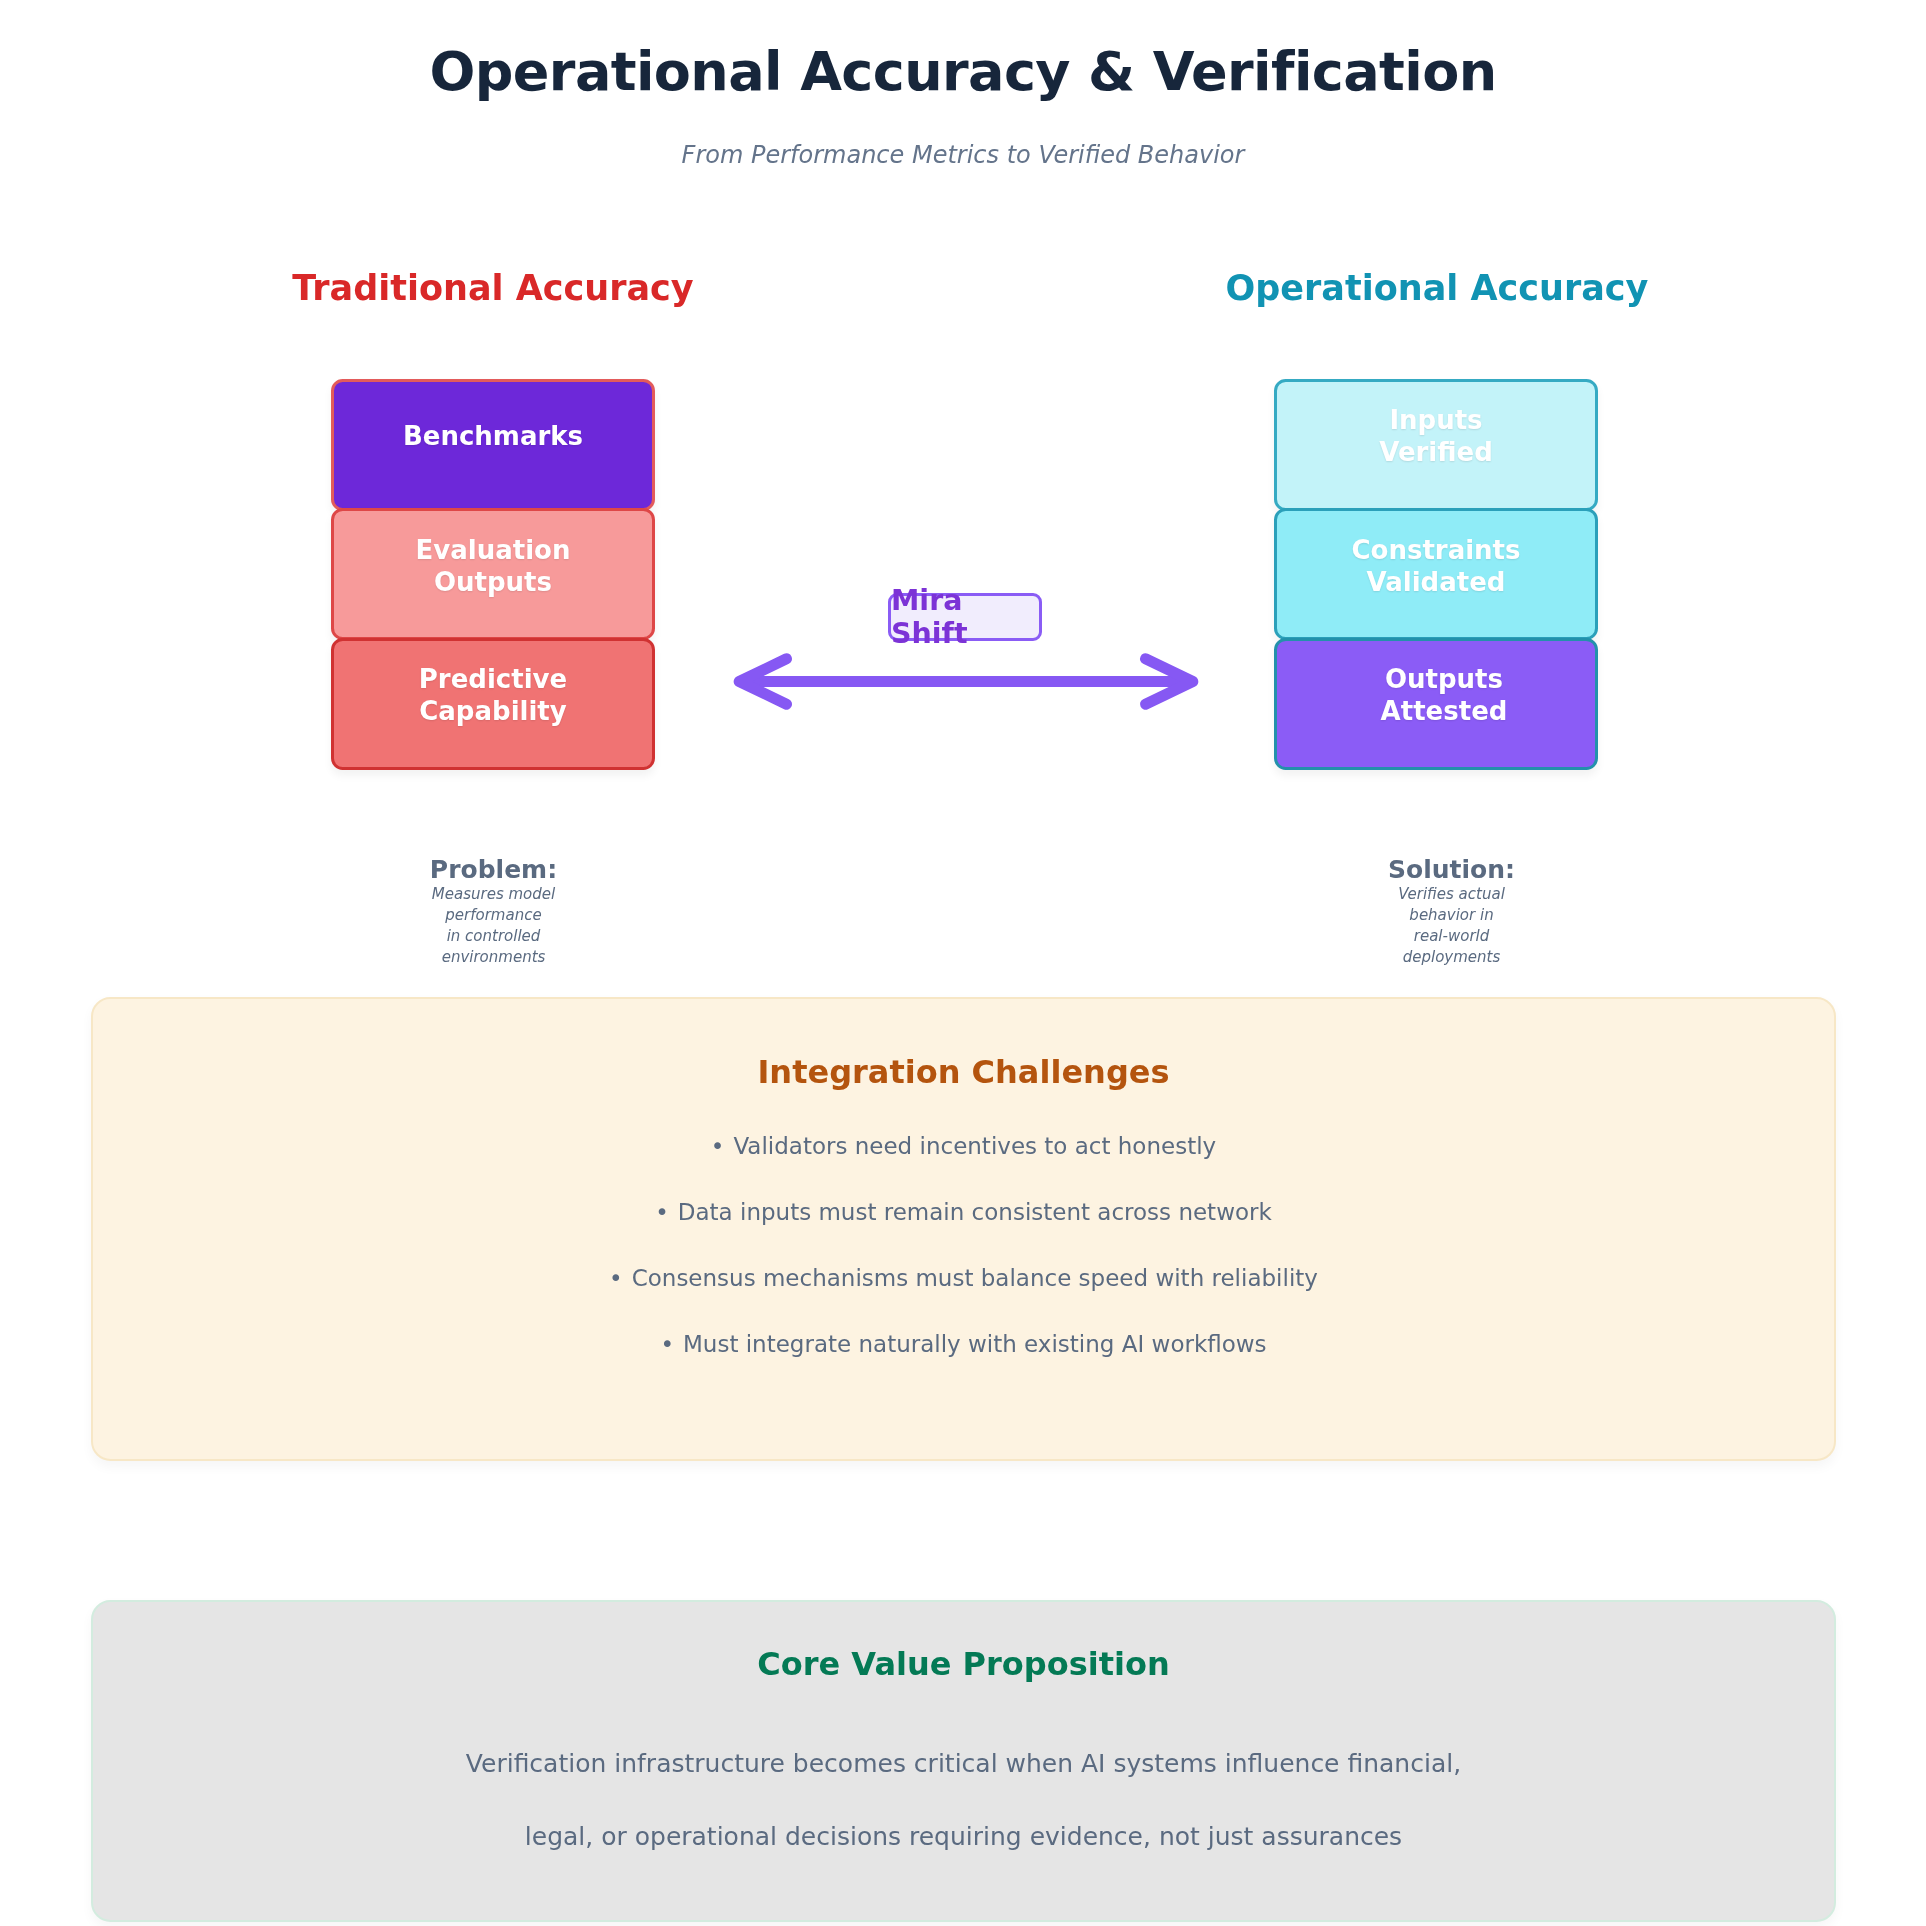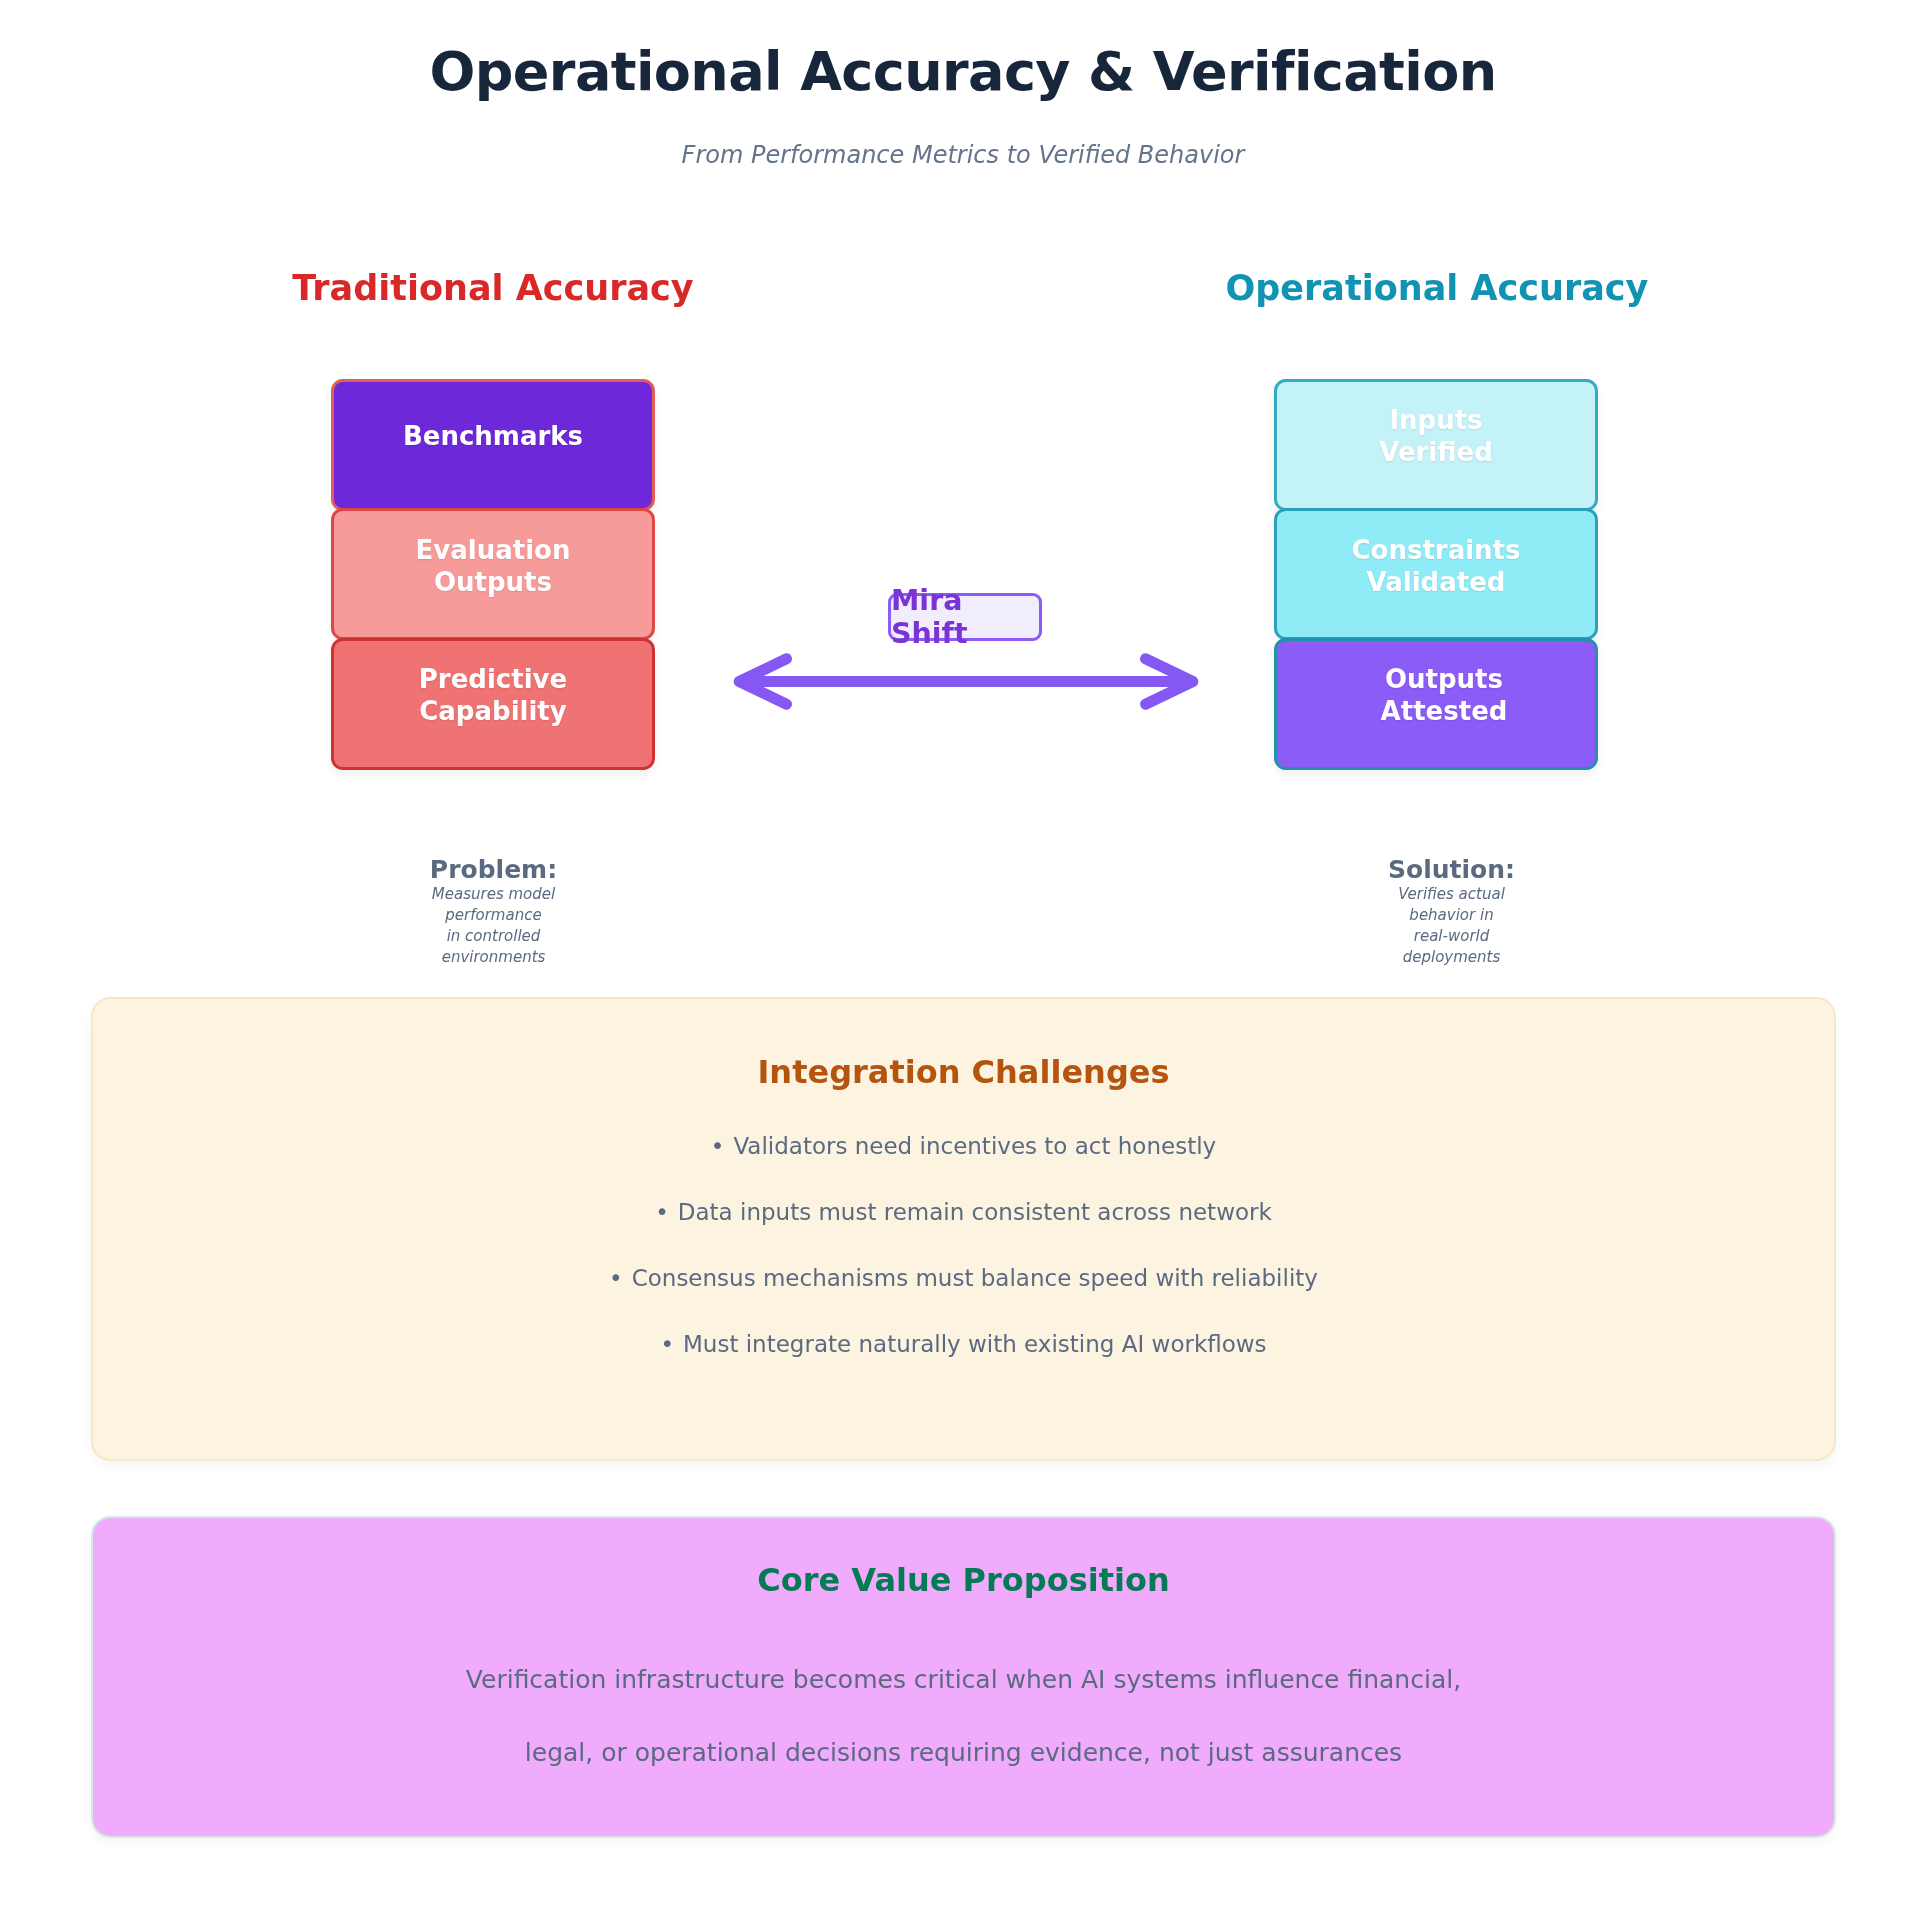--- a/index.html
+++ b/index.html
@@ -40,21 +40,21 @@
 
   .caption { position:absolute; top:855px; width:357px; text-align:center; color:#5a6a80; }
   .caption.left  { left:315px; }
   .caption.right { left:1273px; }
   .caption-title { font-size:25px; font-weight:800; }
   .caption-lines div { font-size:15px; font-style:italic; line-height:1.40; }
 
   .panel { position:absolute; left:91px; width:1745px; box-sizing:border-box;
     border-radius:19.5px; box-shadow:0 5.2px 11.7px rgba(0,0,0,0.04); }
   .challenges-panel { top:997px; height:464px; background:#fdf3e1; border:2.6px solid #f7e7c6; }
-  .value-panel      { top:1516px; height:322px; background:#f0abfc; border:2.6px solid #d3ecdf; }
+  .value-panel      { top:1600px; height:322px; background:#e5e5e5; border:2.6px solid #d3ecdf; }
   .panel-heading { position:absolute; left:0; width:100%; text-align:center;
     font-size:32px; font-weight:800; }
   .challenges-panel .panel-heading { top:54px; color:#b4540e; }
   .value-panel .panel-heading      { top:43px; color:#047a55; }
 
   .challenge-list { position:absolute; top:114px; left:0; width:100%; }
   .challenge-item { height:66px; line-height:66px; text-align:center;
     font-size:23px; color:#5a6a80; }
   .challenge-item::before { content:"•"; margin-right:9px; }
 

